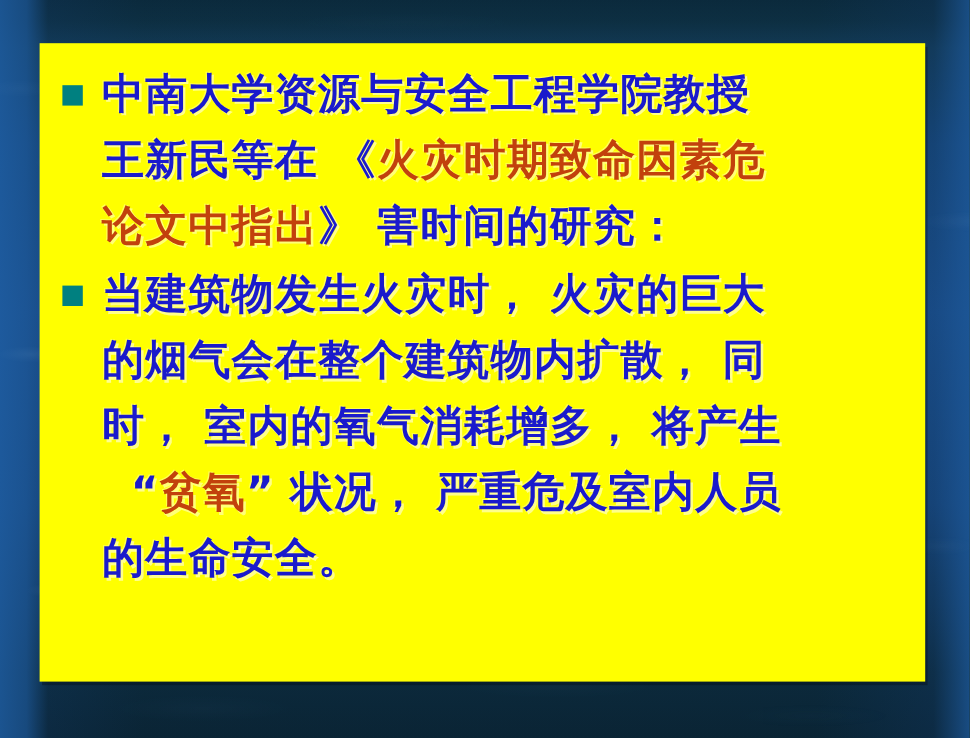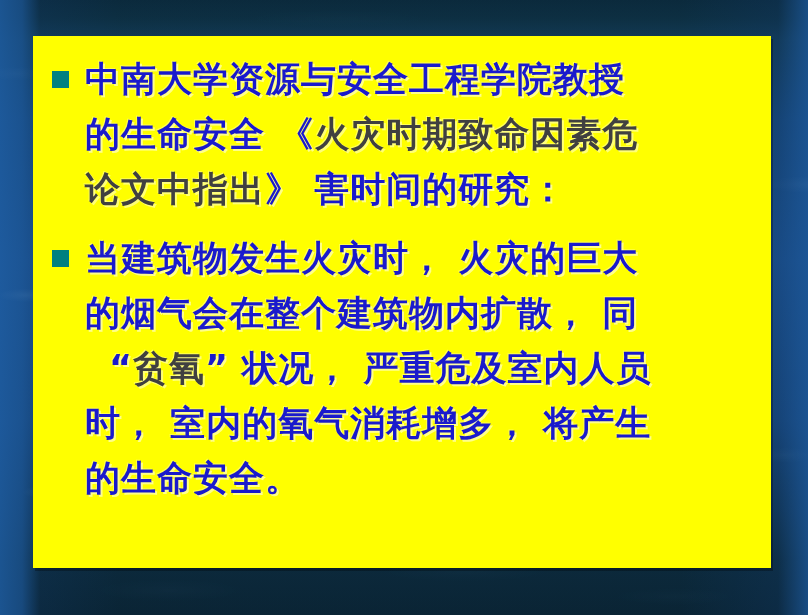--- a/index.html
+++ b/index.html
@@ -78,21 +78,21 @@
     left: 10px;
     top: 16px;
     right: 8px;
     bottom: 4px;
   }
   
   .bullet-block {
     position: relative;
     padding-left: 42px;
   }
-  .bullet-block + .bullet-block { margin-top: 14px; }
+  .bullet-block + .bullet-block { margin-top: 2px; }
 
   .bullet-marker {
     position: absolute;
     left: 9px;
     top: 19px;
     width: 17px;
     height: 17px;
     background: #008080;
   }
   
@@ -102,21 +102,21 @@
     font-size: 35px;
     line-height: 55px;
     color: #1A1ACC;
     white-space: nowrap;
     letter-spacing: 1px;
     text-shadow:
        2px 2px 0 rgba(255,255,255,0.55),
       -1px -1px 0 rgba(255,255,255,0.30);
   }
   .seg-red {
-    color: #404040;
+    color: #c2410c;
     text-shadow:
        2px 2px 0 rgba(255,255,160,0.75),
       -1px -1px 0 rgba(255,255,190,0.45);
   }
   .seg-blue { color: #1A1ACC; }
   .pad-left-1 { padding-left: 24px; }
 </style>
 </head>
 <body>
 
@@ -130,46 +130,46 @@
     <div class="panel-inner">
 
       <div class="bullet-block">
         <span class="bullet-marker" style="background: rgb(0, 128, 128);"></span>
 
         <div class="line">
           <span class="seg-blue">中南大学资源与安全工程学院教授</span>
         </div>
 
         <div class="line">
-          <span class="seg-blue">的生命安全 《</span><span class="seg-red">火灾时期致命因素危</span>
+          <span class="seg-blue">王新民等在 《</span><span class="seg-red">火灾时期致命因素危</span>
         </div>
 
         <div class="line">
           <span class="seg-red">论文中指出</span><span class="seg-blue">》 害时间的研究：</span>
         </div>
       </div>
 
       <div class="bullet-block">
         <span class="bullet-marker" style="background: rgb(0, 128, 128);"></span>
 
         <div class="line">
           <span class="seg-blue">当建筑物发生火灾时， 火灾的巨大</span>
         </div>
 
 
         <div class="line">
           <span class="seg-blue">的烟气会在整个建筑物内扩散， 同</span>
         </div>
 
+        <div class="line">
+          <span class="seg-blue">时， 室内的氧气消耗增多， 将产生</span>
+        </div>
+
         <div class="line pad-left-1">
           <span class="seg-blue">“</span><span class="seg-red">贫氧</span><span class="seg-blue">” 状况， 严重危及室内人员</span>
-        </div>
-
-        <div class="line">
-          <span class="seg-blue">时， 室内的氧气消耗增多， 将产生</span>
         </div>
 
         <div class="line">
           <span class="seg-blue">的生命安全。</span>
         </div>
       </div>
 
     </div>
   </div>
 </div>

